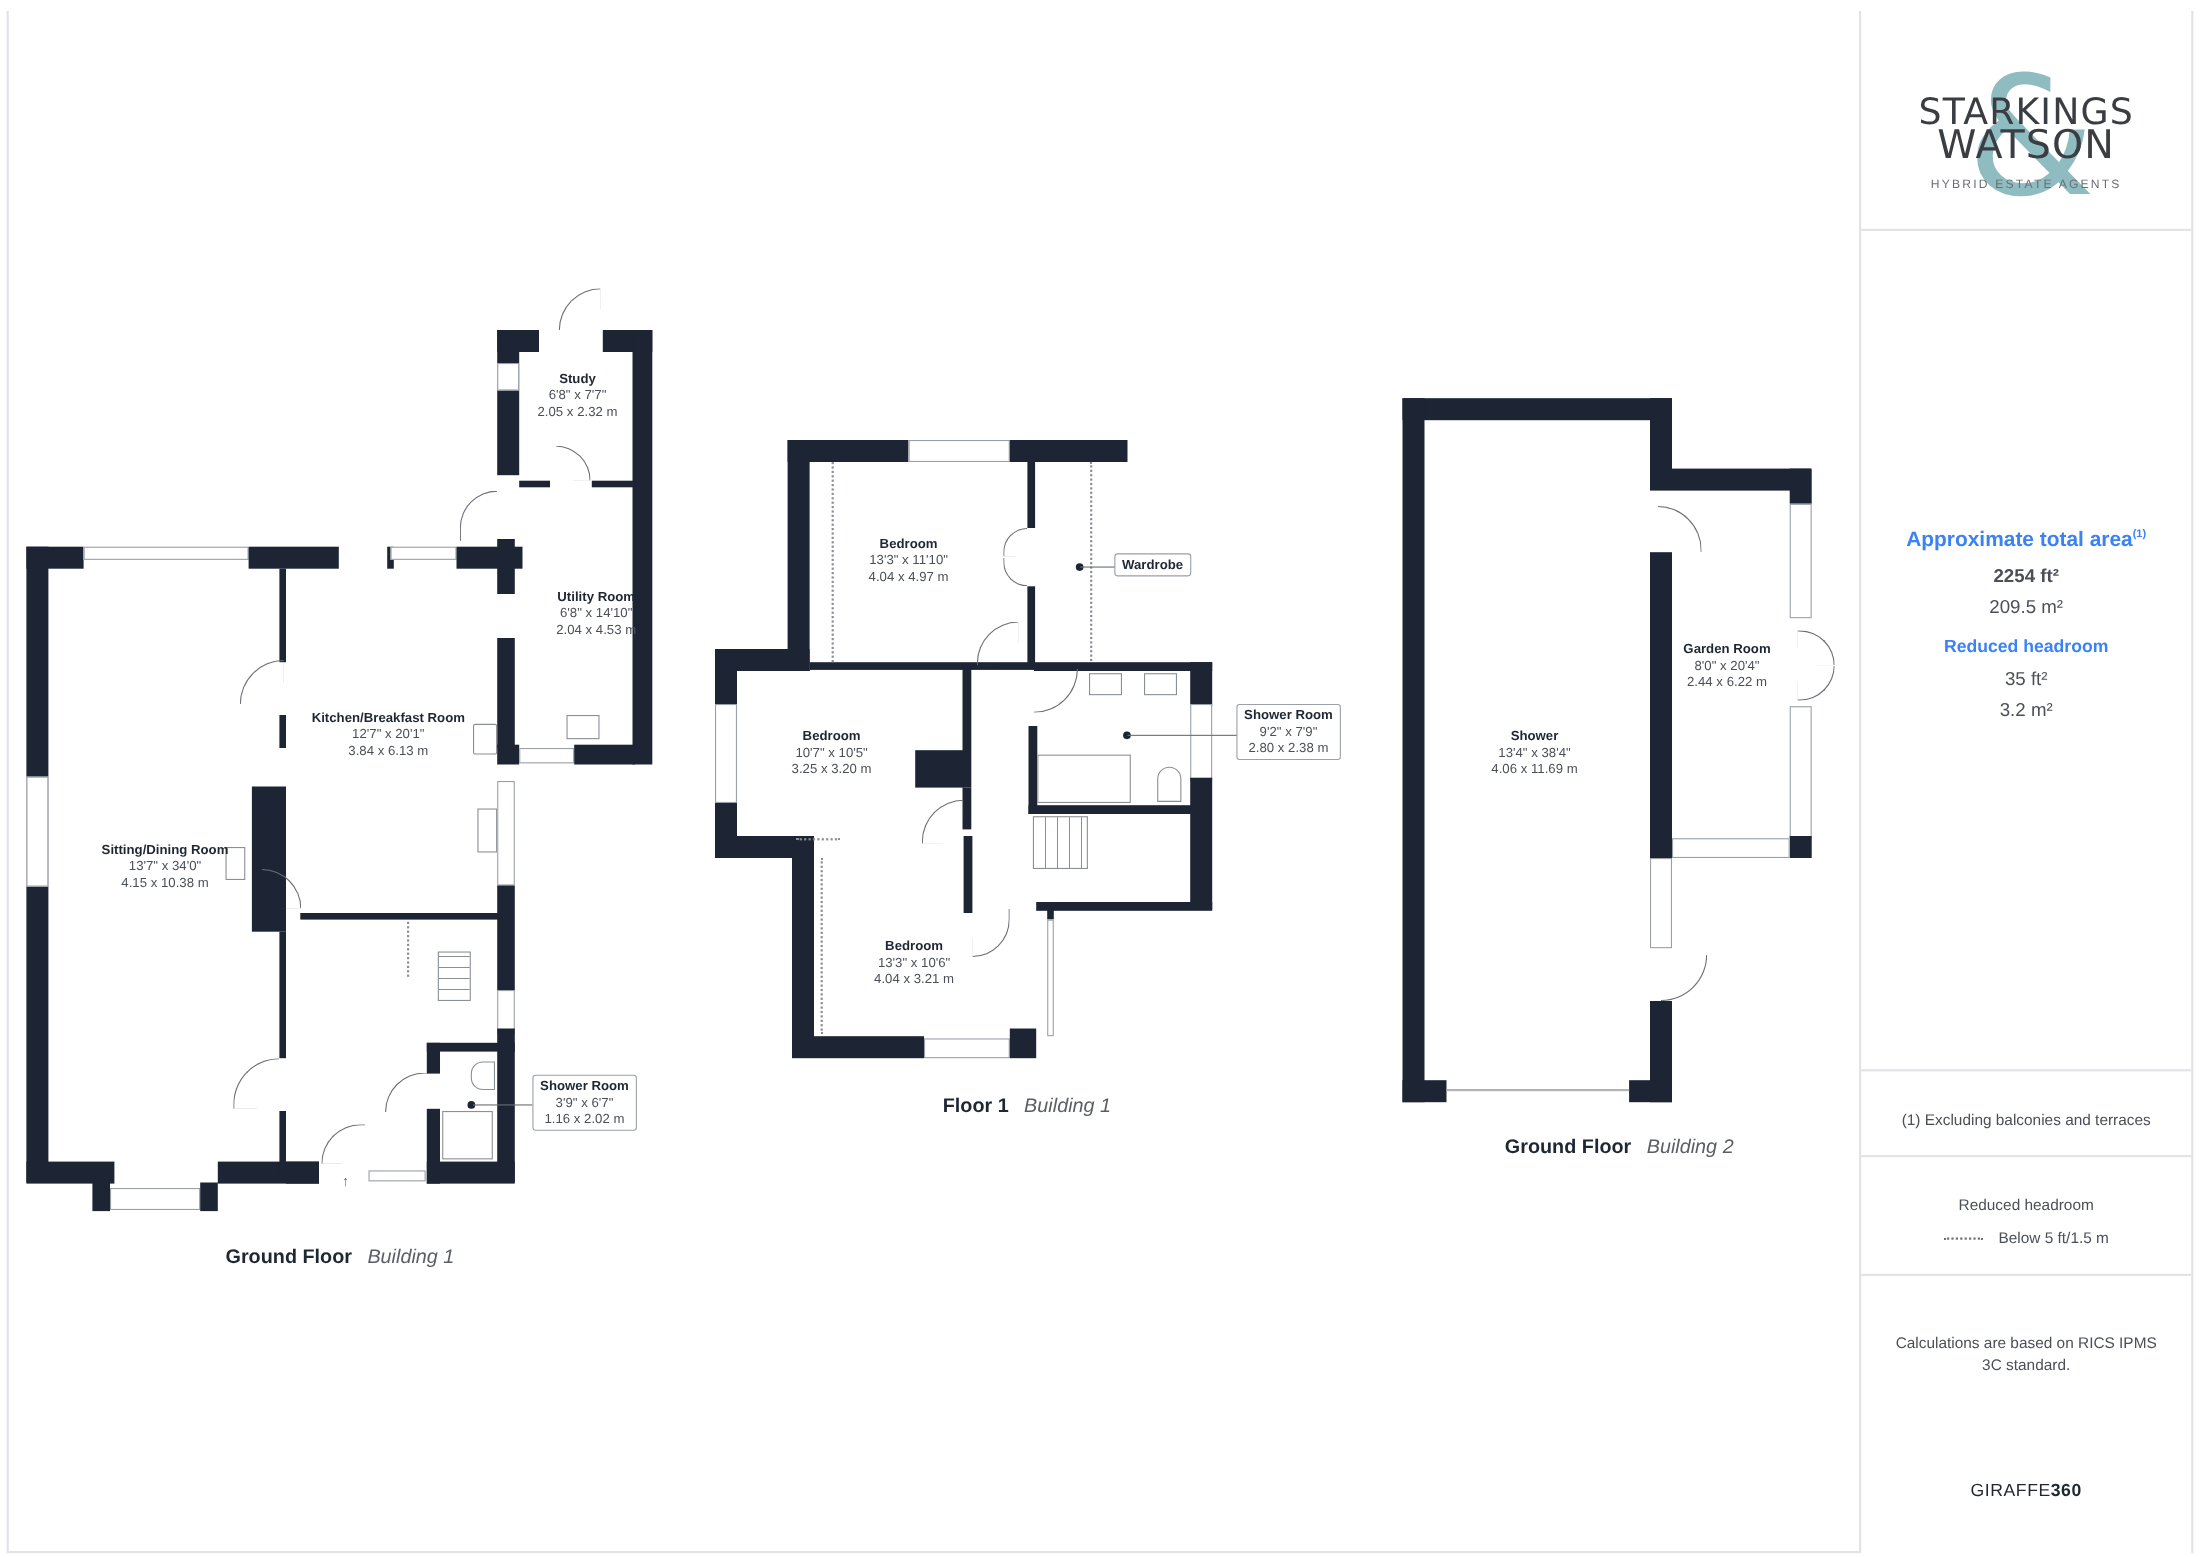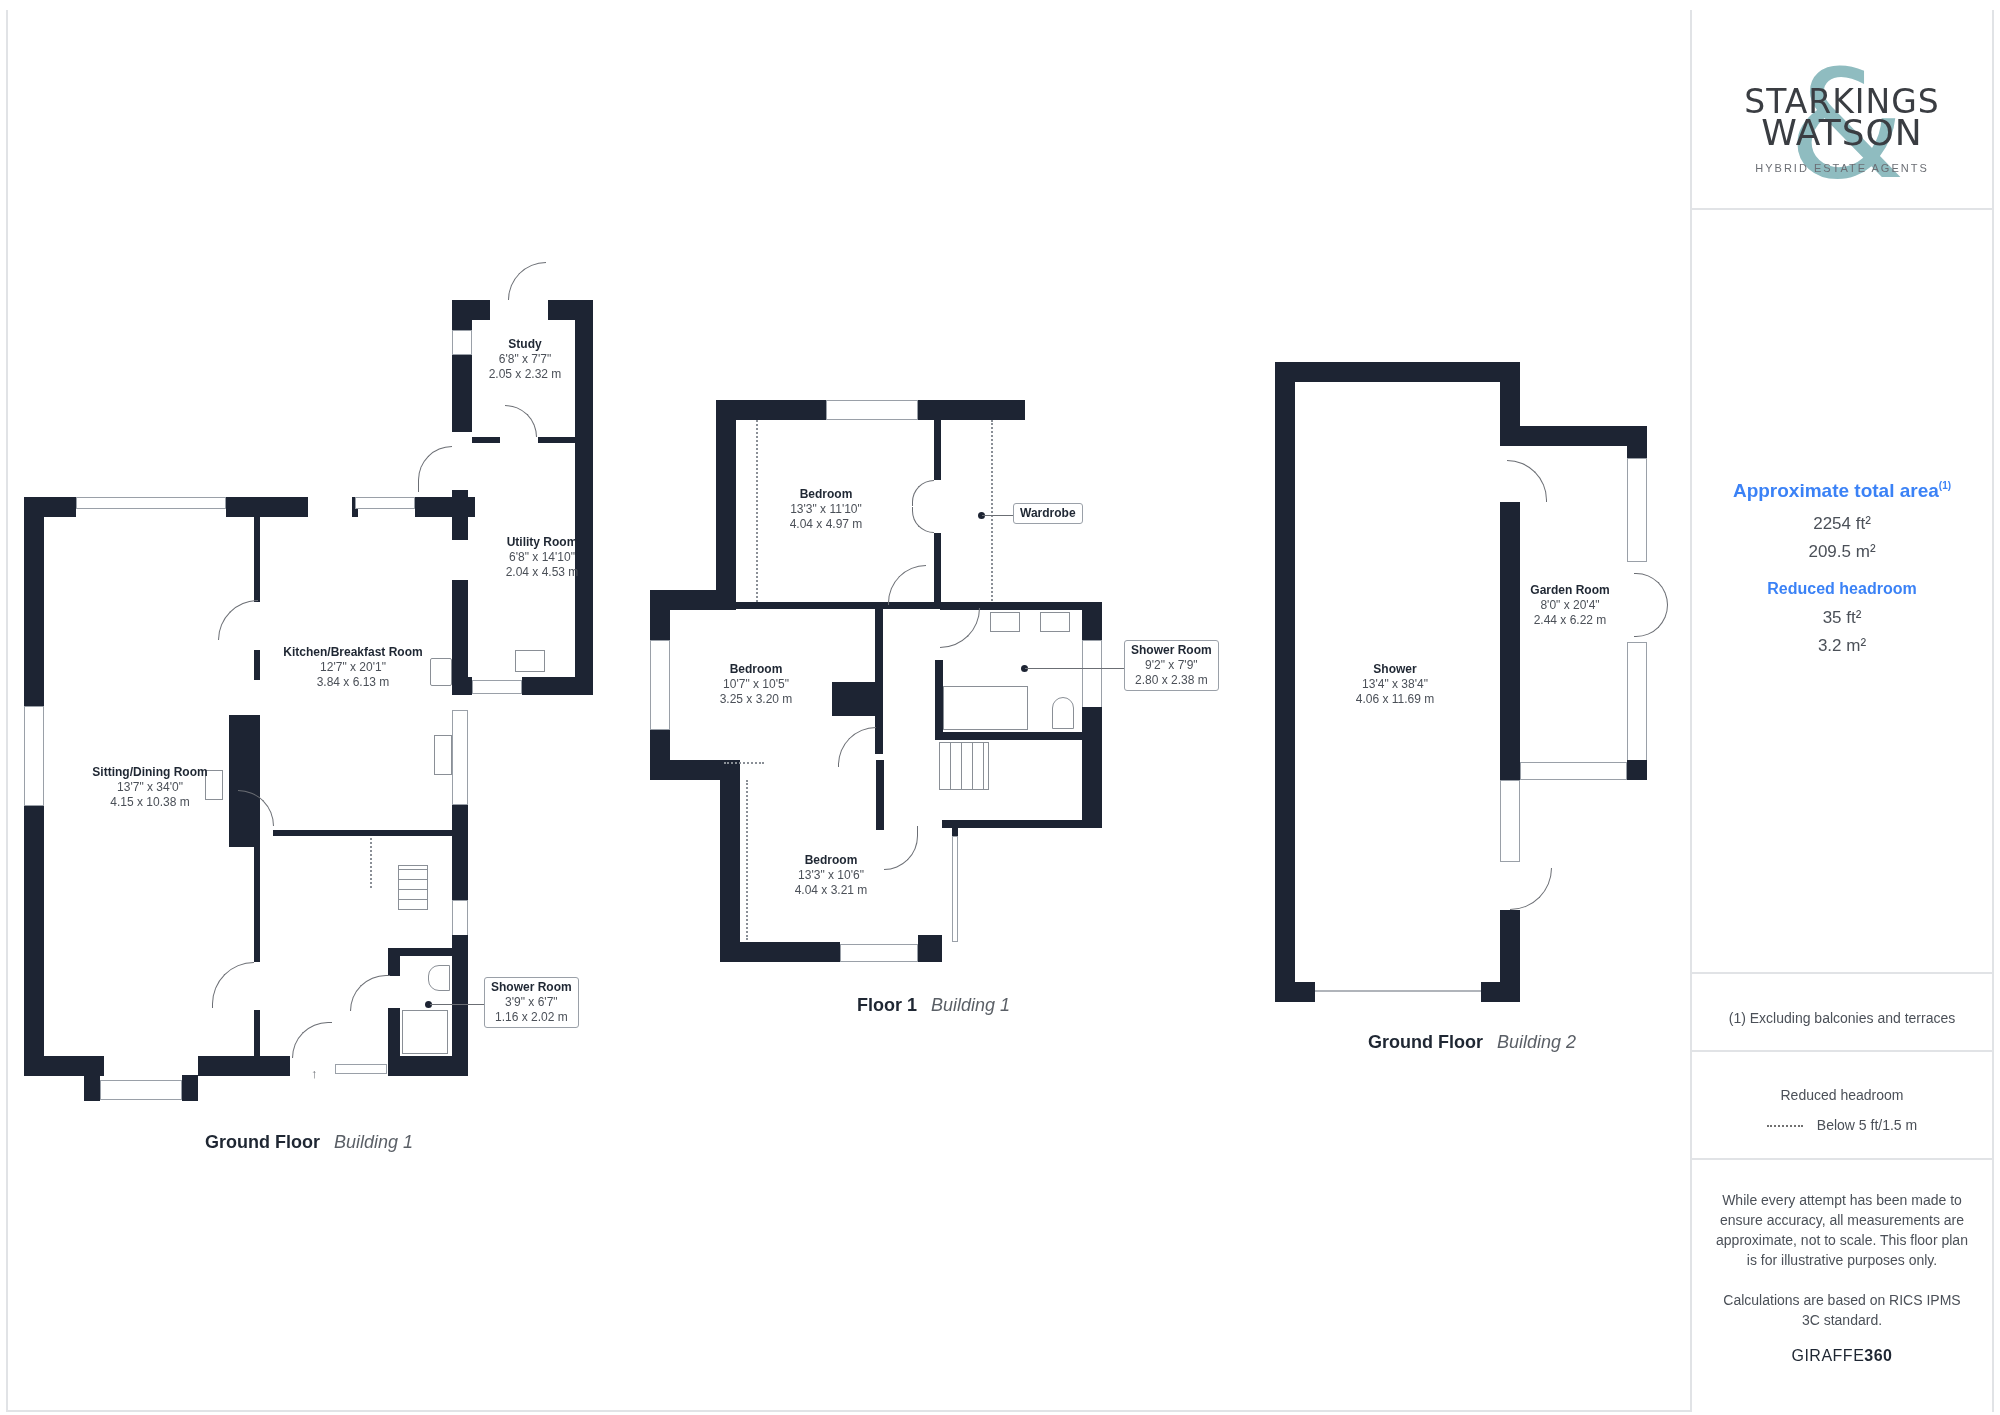--- a/index.html
+++ b/index.html
@@ -267,36 +267,35 @@
     <div class="sb-sec logo-wrap">
       <div class="amp">&amp;</div>
       <div class="logo1">STARKINGS</div>
       <div class="logo2">WATSON</div>
       <div class="logo-tag">HYBRID ESTATE AGENTS</div>
     </div>
     <div class="sb-line" style="top:198px;"></div>
 
     <div class="sb-sec" style="top:470px;">
       <div class="area-title"><span>Approximate total area</span><span class="sup">(1)</span></div>
-      <div class="area-val" style="margin-top:8px;">2254 ft²</div>
+      <div class="area-val" style="margin-top:8px;font-weight:bold;">2254 ft²</div>
       <div class="area-val">209.5 m²</div>
       <div class="area-title" style="font-size:16px;margin-top:14px;">Reduced headroom</div>
       <div class="area-val" style="margin-top:6px;">35 ft²</div>
       <div class="area-val">3.2 m²</div>
     </div>
 
     <div class="sb-line" style="top:962px;"></div>
     <div class="sb-sec small-text" style="top:998px;">(1) Excluding balconies and terraces</div>
     <div class="sb-line" style="top:1040px;"></div>
 
     <div class="sb-sec" style="top:1075px;">
       <div class="small-text">Reduced headroom</div>
       <div class="small-text" style="margin-top:10px;"><span class="dots"></span><span>Below 5 ft/1.5 m</span></div>
     </div>
     <div class="sb-line" style="top:1148px;"></div>
 
     <div class="sb-sec small-text" style="top:1180px;left:22px;width:256px;">
-      <div>While every attempt has been made to ensure accuracy, all measurements are approximate, not to scale. This floor plan is for illustrative purposes only.</div>
       <div style="margin-top:20px;">Calculations are based on RICS IPMS 3C standard.</div>
     </div>
     <div class="sb-sec brand" style="top:1337px;"><span>GIRAFFE</span><b>360</b></div>
   </div>
 </div>
 
 </body></html>

